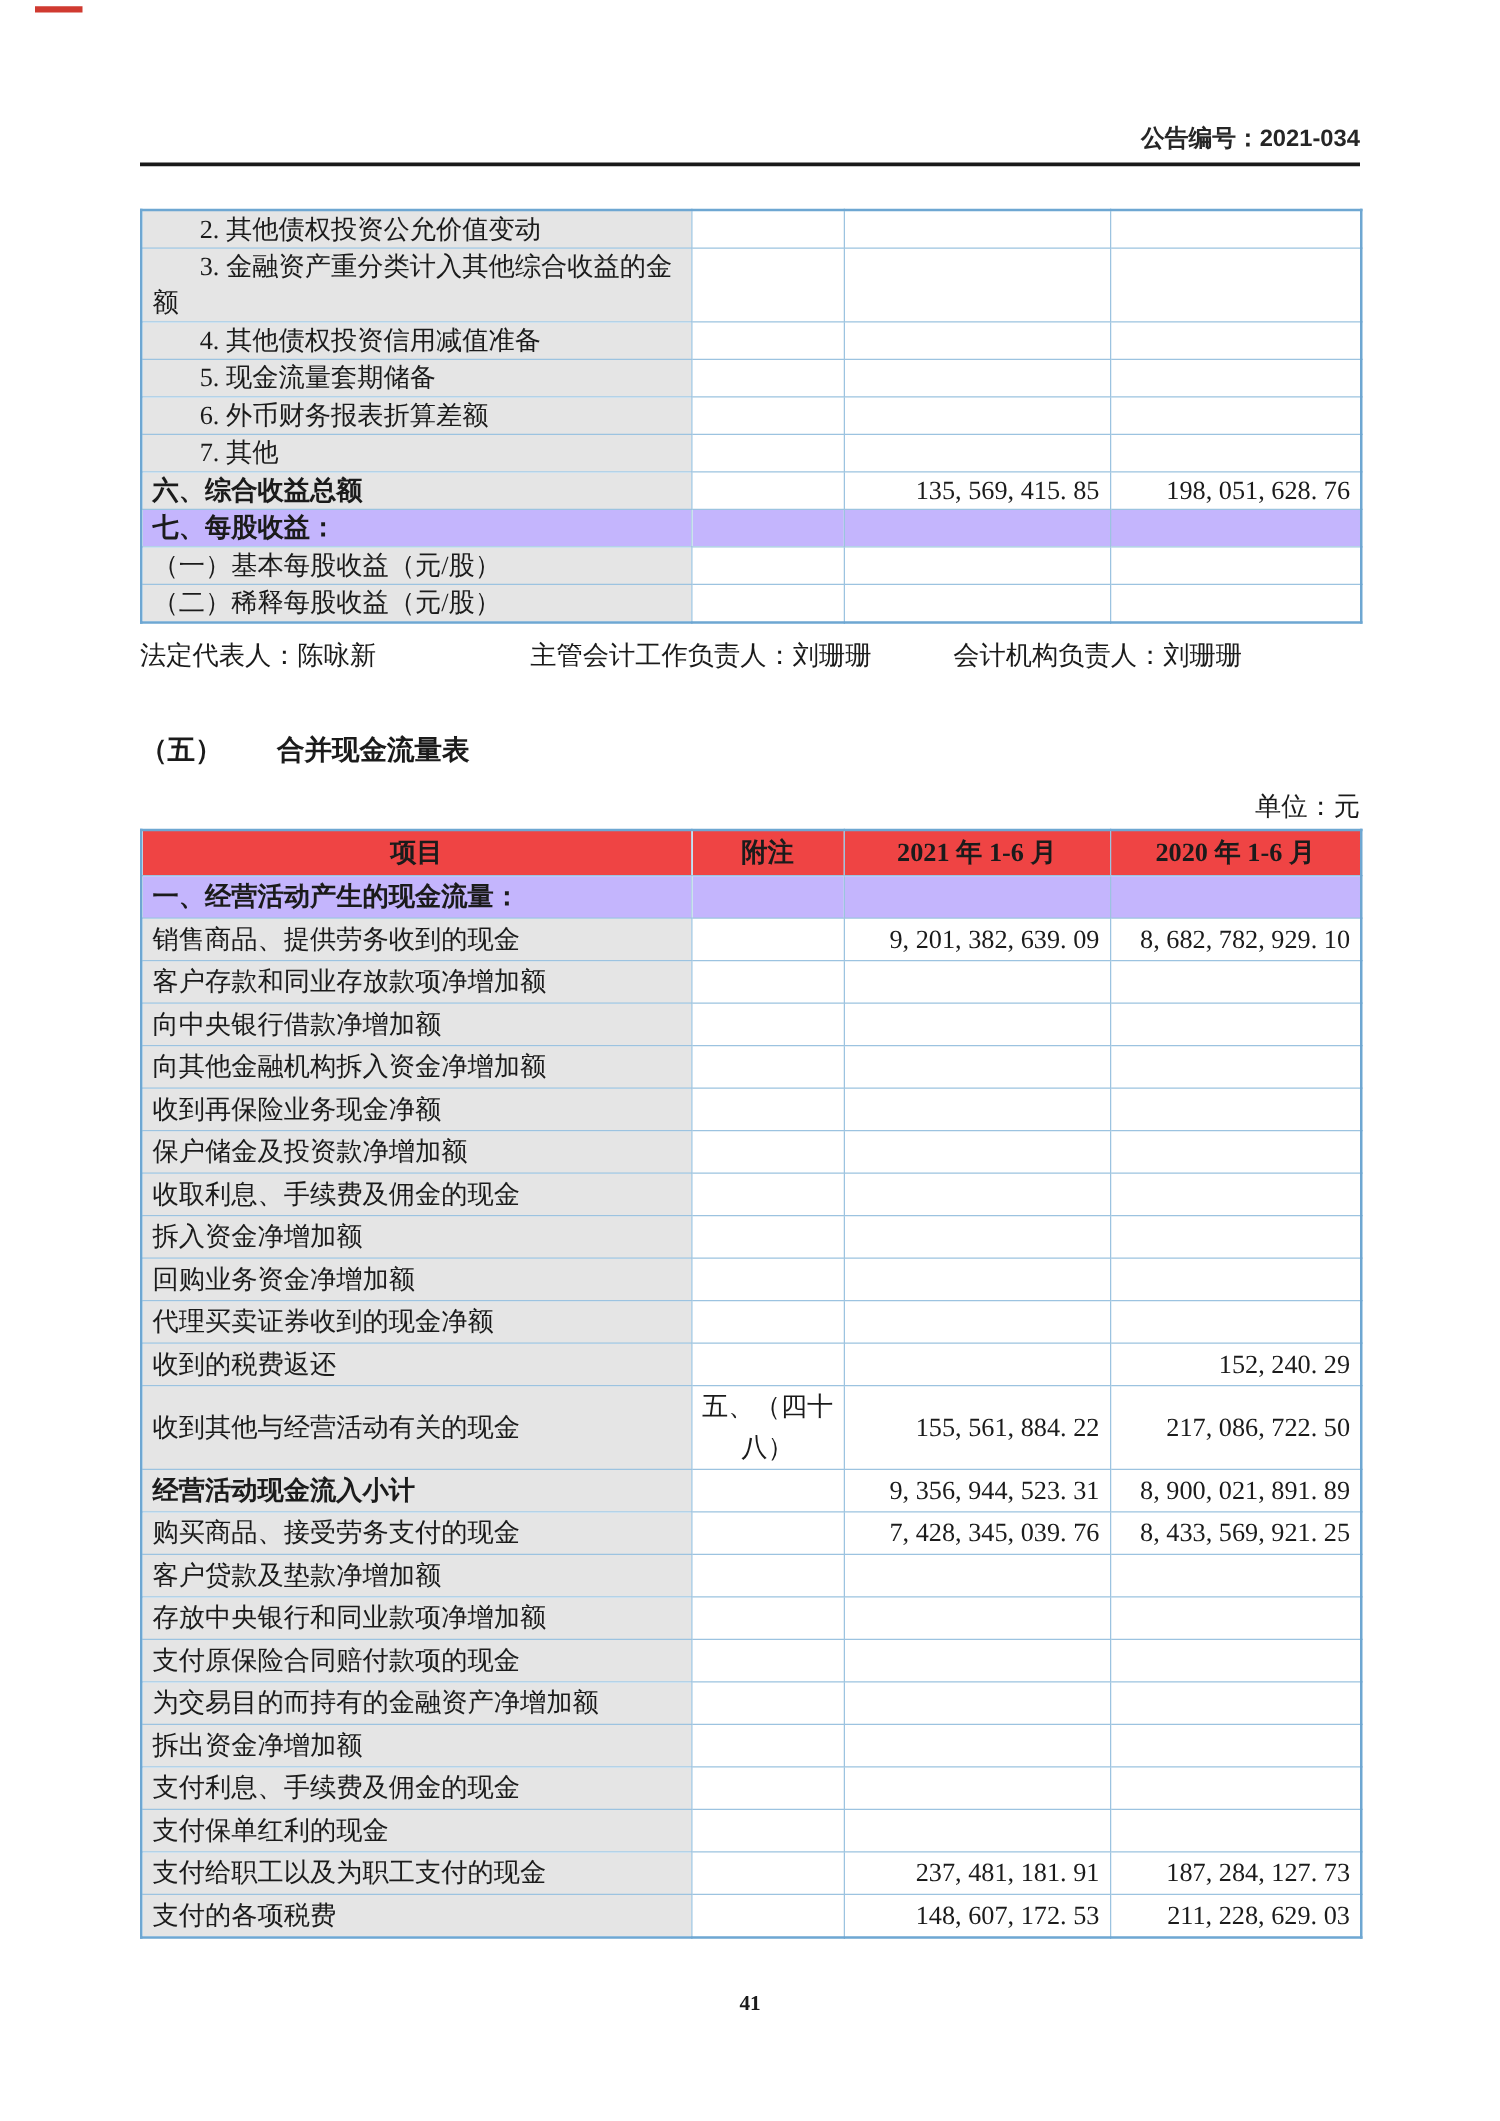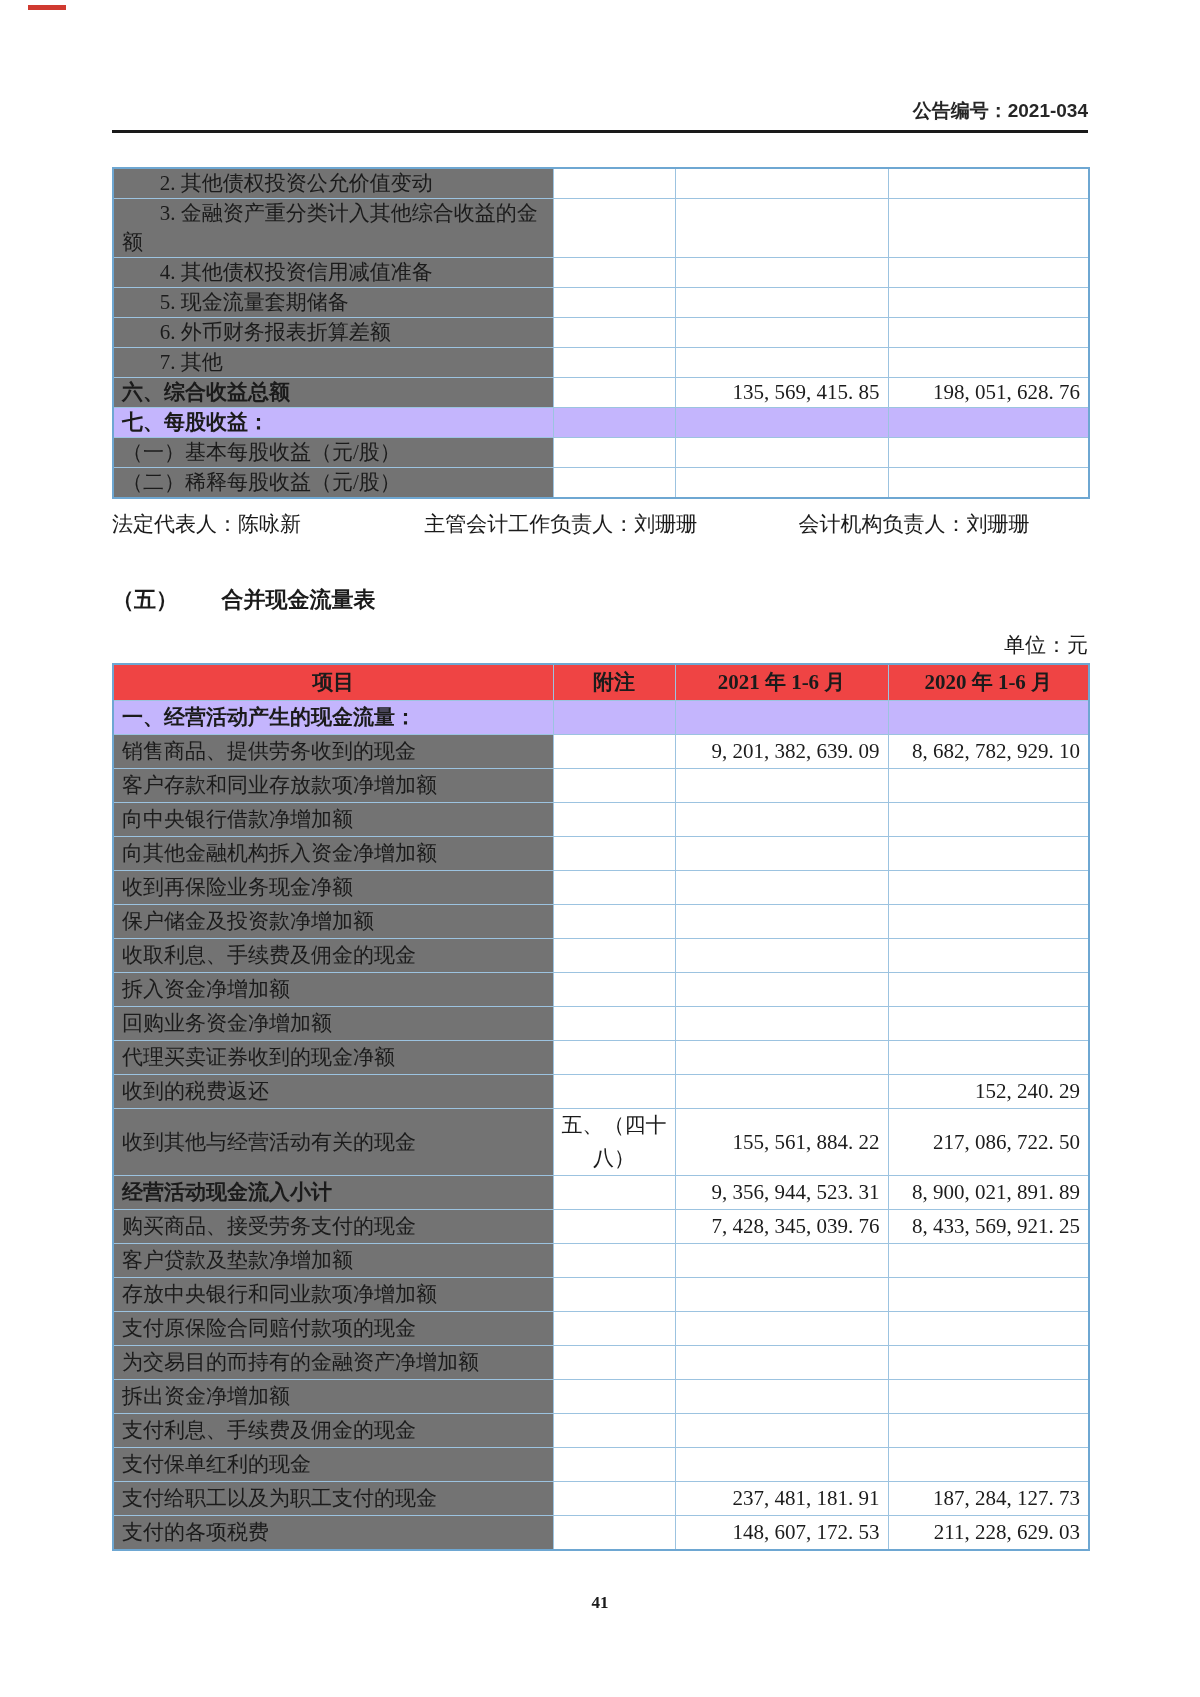--- a/index.html
+++ b/index.html
@@ -21,31 +21,31 @@
   table.fin td,table.fin th{border:1px solid #9cc3e0;padding:0 8px;vertical-align:middle;
     overflow:hidden;}
   table.t1 td{line-height:29px;}
   table.t2 td{line-height:33px;}
   table.t2 th{line-height:35px;background:#ef4444;font-weight:bold;text-align:center;
     font-size:21px;}
   .col-label{width:440px;}
   .col-note{width:122px;}
   .col-v1{width:213px;}
   .col-v2{width:201px;}
-  td.c-label{background:#737373;text-align:left;}
+  td.c-label{background:#e5e5e5;text-align:left;}
   tr.gray-row td{background:#c4b5fd;}
   td.c-note{text-align:center;line-height:30px;margin-top:32px;}
   td.c-val{text-align:right;}
   .bold{font-weight:bold;}
   .indent{text-indent:1.8em;}
   .center{text-align:center;}
   .t1-wrap{margin-top:34px;}
   .signatures{margin-top:10px;font-size:21px;line-height:30px;white-space:nowrap;}
   .signatures .sig2{margin-left:118px;margin-top:36px;}
-  .signatures .sig3{margin-left:96px;}
+  .signatures .sig3{margin-left:60px;}
   .section-title{margin-top:46px;font-weight:bold;font-size:22px;}
   .section-title .sec-name{margin-left:38px;}
   .unit-line{margin-top:16px;text-align:right;font-size:21px;}
   .t2-wrap{margin-top:4px;}
   .page-footer{margin-top:42px;text-align:center;font-size:17px;font-weight:bold;}
 </style>
 </head>
 <body>
 
 <div class="scan-mark"></div>

